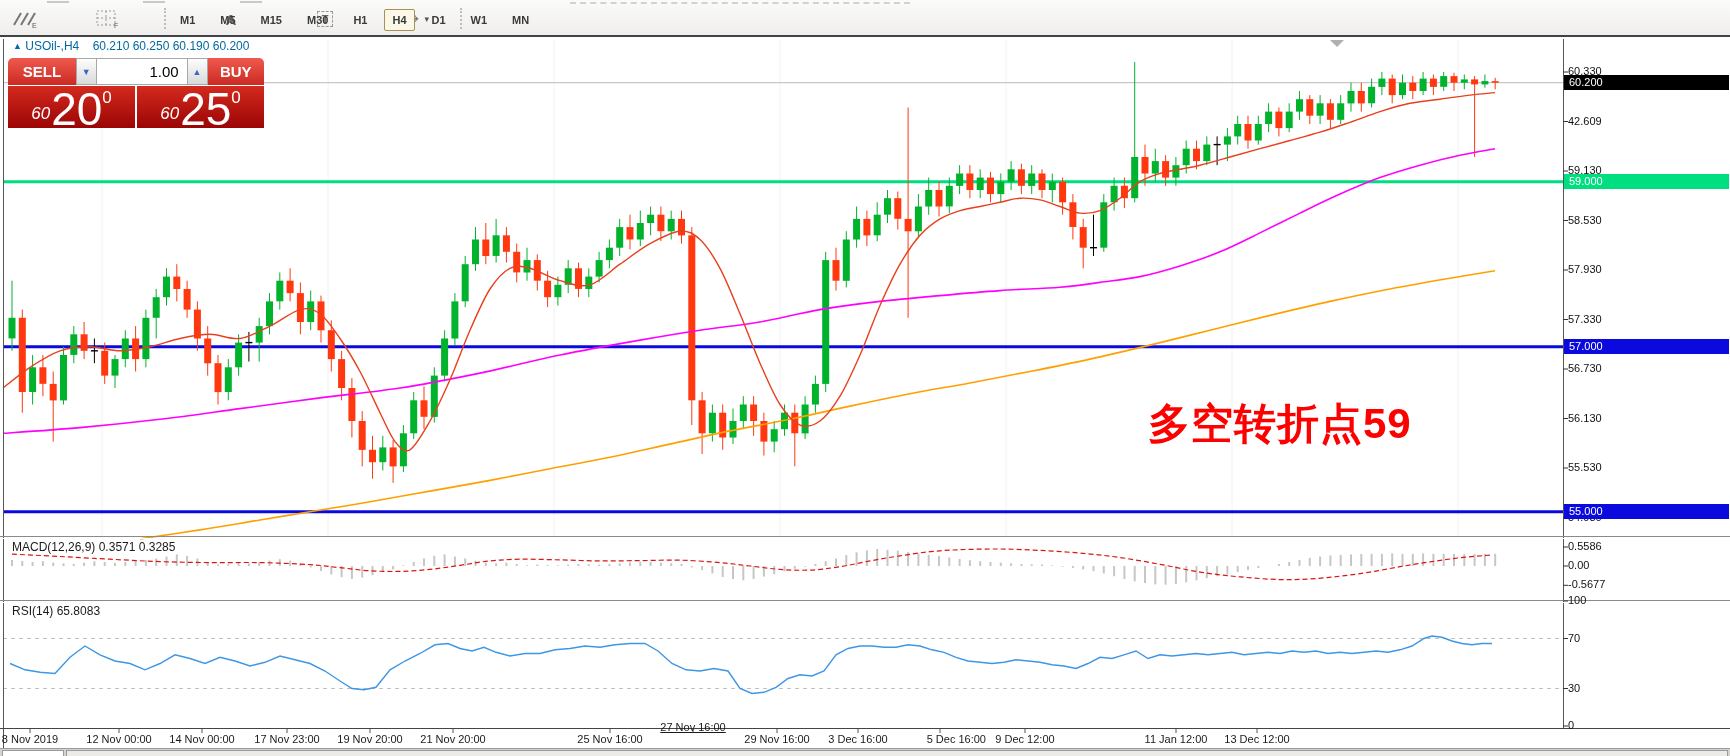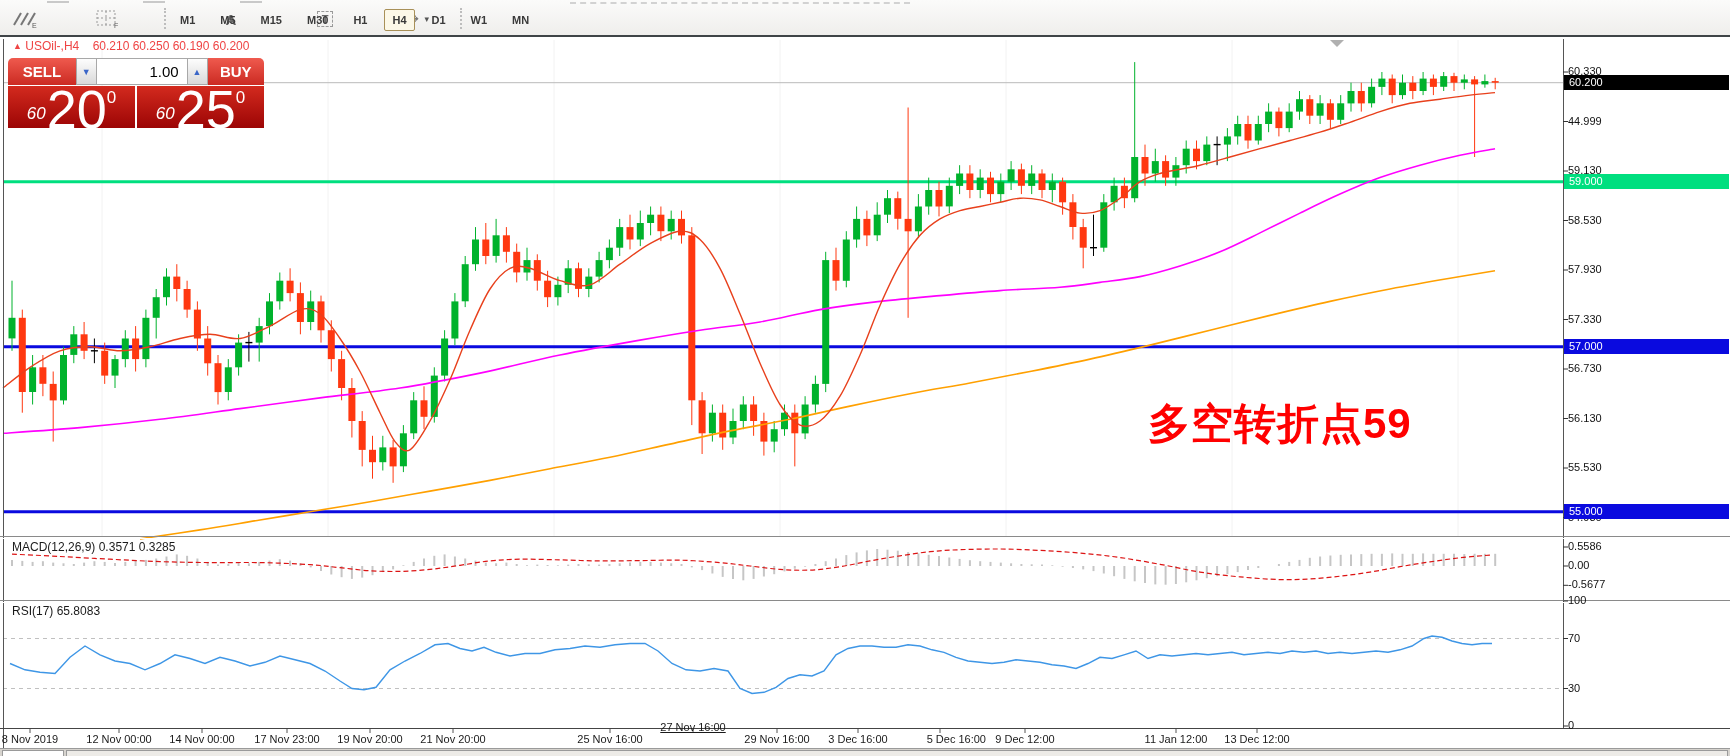--- a/index.html
+++ b/index.html
@@ -18,21 +18,21 @@
           border-radius:2px;cursor:default;}
   .tf-btn.active{background:#fcf8e8;border:1px solid #a89058;}
   
   #chart-area{position:absolute;left:0;top:39px;width:1730px;height:709px;background:#fff;}
   #chart-svg{position:absolute;left:0;top:0;}
   .tick-label{position:absolute;left:1568px;font-size:11px;color:#111;white-space:nowrap;}
   .axis-badge{position:absolute;left:1564px;width:160px;height:15px;font-size:11px;
               line-height:15px;padding-left:5px;color:#fff;white-space:nowrap;}
   .ind-label{position:absolute;font-size:12px;color:#1a1a1a;white-space:nowrap;}
   .time-label{position:absolute;width:92px;text-align:center;font-size:11px;color:#1a1a1a;white-space:nowrap;}
-  #symbol-title{position:absolute;left:13px;top:0;font-size:12px;color:#ef4444;}
+  #symbol-title{position:absolute;left:13px;top:0;font-size:12px;color:#0369a1;}
   #symbol-title .marker{font-size:9px;vertical-align:1px;}
   #symbol-title .ohlc{margin-left:10px;}
   #annotation{position:absolute;left:1148px;top:357px;font-size:42px;font-weight:bold;color:#ff0000;
               letter-spacing:1px;white-space:nowrap;}
   
   #trade-panel{position:absolute;left:8px;top:19px;width:256px;}
   #tp-row1{display:flex;height:27px;}
   .tp-btn{color:#fff;font-size:15px;font-weight:bold;display:flex;align-items:center;justify-content:center;
           background:linear-gradient(#ef5a4e,#cb2a22);cursor:pointer;}
   #sell-btn{width:72px;border-radius:5px 0 0 0;}
@@ -40,21 +40,21 @@
   .spin-btn{width:22px;background:linear-gradient(#fdfdfd,#d9d9d9);border:1px solid #a8a8a8;
             box-sizing:border-box;color:#3a66c8;font-size:9px;display:flex;align-items:center;
             justify-content:center;cursor:pointer;}
   #volume-input{width:90px;border:1px solid #a8a8a8;border-left:none;border-right:none;
                 font-size:15px;text-align:right;padding:0 8px 0 0;box-sizing:border-box;
                 font-family:"Liberation Sans",sans-serif;}
   #tp-row2{display:flex;margin-top:1px;}
   .price-box{width:127px;height:42px;background:linear-gradient(#d32a1e,#9c0505);color:#fff;
              display:flex;align-items:flex-end;justify-content:center;cursor:pointer;}
   .price-box .pfx{font-size:17px;margin:0 1px 4px 0;font-style:italic;}
-  .price-box .big{font-size:54px;line-height:38px;}
+  .price-box .big{font-size:46px;line-height:38px;}
   .price-box .sup{font-size:17px;align-self:flex-start;margin-top:2px;}
   #sell-box{margin-right:2px;}
   
   #statusbar{position:absolute;left:0;top:748px;width:1730px;height:8px;background:#d6d3ce;border-top:1px solid #9a9a9a;}
   .sb-cell{position:absolute;top:1px;height:7px;border:1px solid #9a9a9a;border-bottom:none;background:#fff;}
 </style>
 </head>
 <body>
 
 <div id="toolbar">
@@ -613,21 +613,21 @@
         <line x1="777" y1="690" x2="777" y2="694" stroke="#555" stroke-width="1"></line>
         <line x1="858" y1="690" x2="858" y2="694" stroke="#555" stroke-width="1"></line>
         <line x1="940" y1="690" x2="940" y2="694" stroke="#555" stroke-width="1"></line>
         <line x1="1025" y1="690" x2="1025" y2="694" stroke="#555" stroke-width="1"></line>
         <line x1="1176" y1="690" x2="1176" y2="694" stroke="#555" stroke-width="1"></line>
         <line x1="1257" y1="690" x2="1257" y2="694" stroke="#555" stroke-width="1"></line>
       </g>
     </svg>
   <div id="overlay">
       <div class="tick-label" style="top: 26px;">60.330</div>
-      <div class="tick-label" style="top: 75.5px;">44.999</div>
+      <div class="tick-label" style="top: 75.5px;">42.609</div>
       <div class="tick-label" style="top: 125px;">59.130</div>
       <div class="tick-label" style="top: 174.5px;">58.530</div>
       <div class="tick-label" style="top: 224px;">57.930</div>
       <div class="tick-label" style="top: 273.5px;">57.330</div>
       <div class="tick-label" style="top: 323px;">56.730</div>
       <div class="tick-label" style="top: 372.5px;">56.130</div>
       <div class="tick-label" style="top: 422px;">55.530</div>
       <div class="tick-label" style="top: 471.5px;">54.930</div>
       <div class="tick-label" style="top: 501.008px;">0.5586</div>
       <div class="tick-label" style="top: 520px;">0.00</div>
@@ -680,19 +680,19 @@
         <span class="pfx">60</span>
         <span class="big">25</span>
         <span class="sup">0</span>
       </div>
     </div>
   </div>
 
   <div id="annotation">多空转折点59</div>
 
   <div class="ind-label" style="left:12px;top:501px">MACD(12,26,9) 0.3571 0.3285</div>
-  <div class="ind-label" style="left:12px;top:565px">RSI(17) 65.8083</div>
+  <div class="ind-label" style="left:12px;top:565px">RSI(14) 65.8083</div>
 </div>
 
 <div id="statusbar">
   <div class="sb-cell" style="left:2px;width:60px"></div>
   <div class="sb-cell" style="left:66px;width:1660px;background:#edebe7"></div>
 </div>
 
 </body></html>

